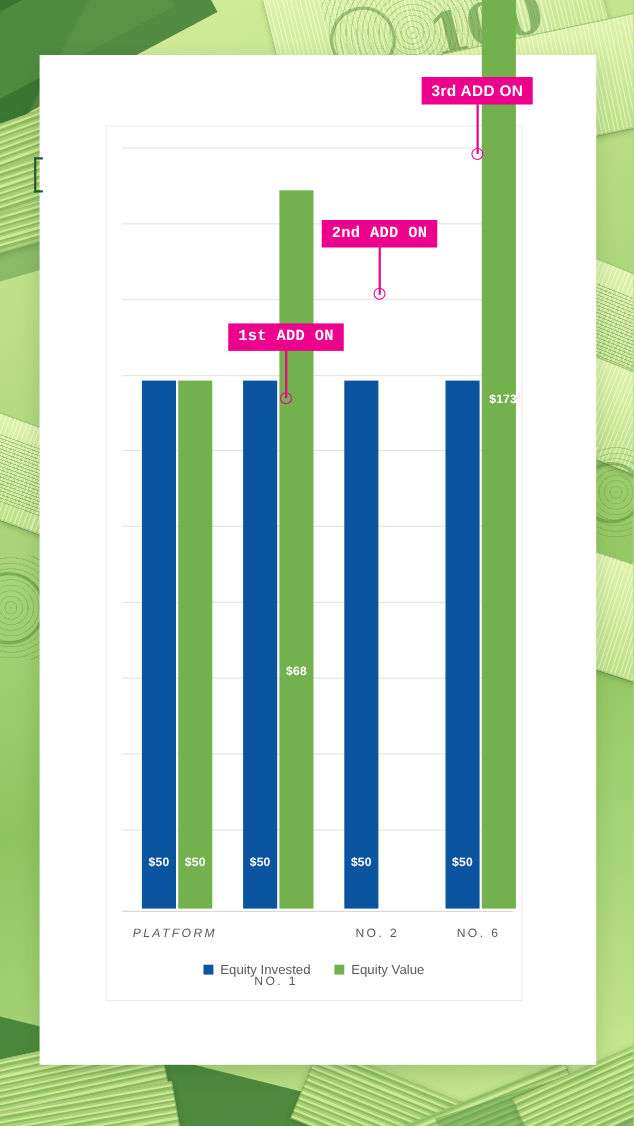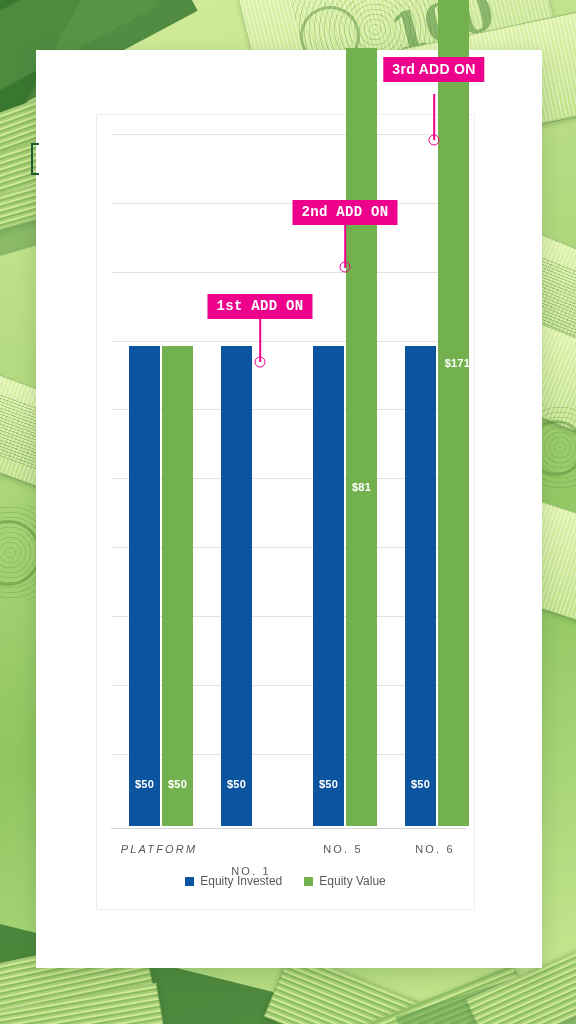--- a/index.html
+++ b/index.html
@@ -157,60 +157,60 @@
         <div class="bar invested" style="left:32px;width:31px;height:480px;bottom:83px;">
           <div class="bar-label" style="bottom:36px;">$50</div>
         </div>
         <div class="bar value" style="left:65px;width:31px;height:480px;bottom:83px;">
           <div class="bar-label" style="bottom:36px;">$50</div>
         </div>
 
         <div class="bar invested" style="left:124px;width:31px;height:480px;bottom:83px;">
           <div class="bar-label" style="bottom:36px;">$50</div>
         </div>
+        <div class="bar value" style="left:157px;width:31px;height:653px;bottom:83px;">
+          <div class="bar-label" style="bottom:209px;">$68</div>
+        </div>
 
         <div class="bar invested" style="left:216px;width:31px;height:480px;bottom:83px;">
           <div class="bar-label" style="bottom:36px;">$50</div>
         </div>
-        <div class="bar value" style="left:249px;width:31px;height:778px;bottom:83px;">
-          <div class="bar-label" style="bottom:333px;">$81</div>
-        </div>
 
         <div class="bar invested" style="left:308px;width:31px;height:480px;bottom:83px;">
           <div class="bar-label" style="bottom:36px;">$50</div>
         </div>
         <div class="bar value" style="left:341px;width:31px;height:970px;bottom:83px;">
-          <div class="bar-label outside" style="bottom:457px;left:-14px;width:46px;text-align:right;">$171</div>
+          <div class="bar-label outside" style="bottom:457px;left:-14px;width:46px;text-align:right;">$173</div>
         </div>
       </div>
     </div>
   </div>
 
   <div class="callout">
     <div class="tag" style="left:260px;top:294px;font-family:Liberation Mono, monospace;">1st ADD ON</div>
     <div class="stem" style="left:260px;top:318px;height:44px;"></div>
     <div class="dot" style="left:260px;top:362px;"></div>
   </div>
 
   <div class="callout">
     <div class="tag" style="left:345px;top:200px;font-family:Liberation Mono, monospace;">2nd ADD ON</div>
     <div class="stem" style="left:345px;top:224px;height:44px;"></div>
     <div class="dot" style="left:345px;top:267px;"></div>
   </div>
 
   <div class="callout">
-    <div class="tag" style="left:434px;top:57px;">3rd ADD ON</div>
+    <div class="tag" style="left:434px;top:70px;">3rd ADD ON</div>
     <div class="stem" style="left:434px;top:94px;height:46px;"></div>
     <div class="dot" style="left:434px;top:140px;"></div>
   </div>
 
   <div class="xlabels">
     <div class="xlabel" style="left:159px;top:843px;font-style:italic;">PLATFORM</div>
-    <div class="xlabel" style="left:251px;top:865px;">NO. 1</div>
-    <div class="xlabel" style="left:343px;top:843px;">NO. 5</div>
+    <div class="xlabel" style="left:251px;top:886px;">NO. 1</div>
+    <div class="xlabel" style="left:343px;top:843px;">NO. 2</div>
     <div class="xlabel" style="left:435px;top:843px;">NO. 6</div>
   </div>
 
   <div class="legend" style="left:96px;width:379px;top:874px;">
     <div class="legend-item">
       <span class="legend-swatch" style="background:#0a54a0;"></span>
       <span class="legend-text">Equity Invested</span>
     </div>
     <div class="legend-item">
       <span class="legend-swatch" style="background:#72b14d;"></span>

